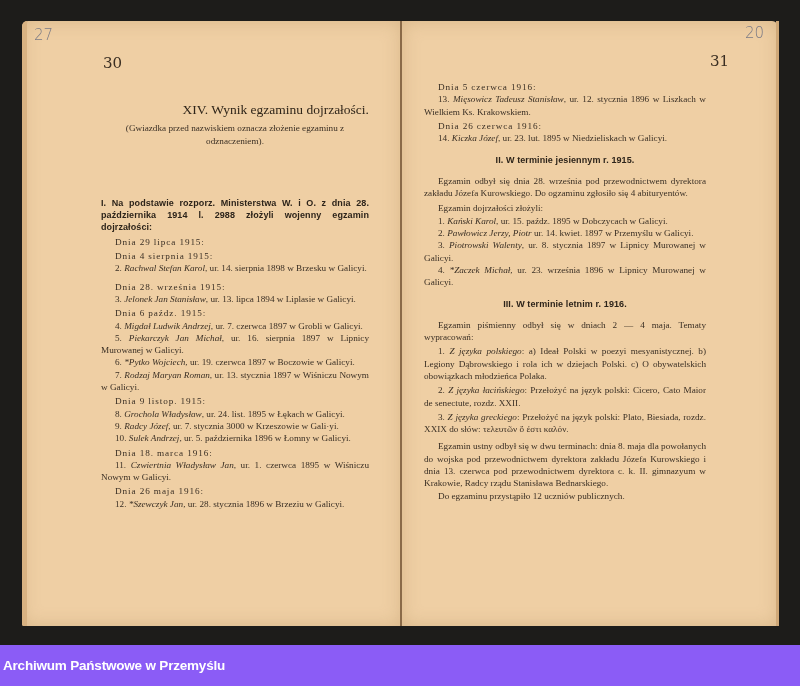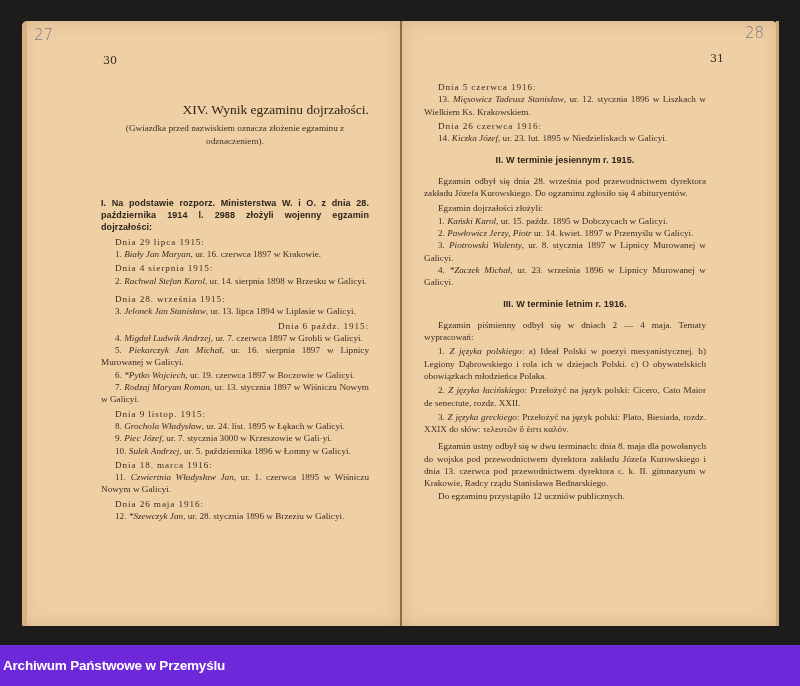--- a/index.html
+++ b/index.html
@@ -30,40 +30,40 @@
   }
   .right-edge {
     position:absolute; left:776px; top:21px; width:3px; height:605px;
     background:#cfa878;
   }
   .handnum {
     position:absolute; font-family:"DejaVu Sans", sans-serif;
     color:#7a7a85; font-size:15px; font-weight:300;
   }
   .pagenum {
-    position:absolute; font-size:11px; color:#3a2e22;
+    position:absolute; font-size:15px; color:#3a2e22;
   }
   .text {
     position:absolute; color:#3a2f24; font-size:9.2px; line-height:12.3px;
     font-family:"Liberation Serif", serif;
   }
   .text p { margin:0; }
   .indent { text-indent:14px; }
   .center { text-align:center; }
   .title { font-size:13.5px; text-align:right; margin-bottom:6px !important; color:#2f2519; }
   .sect {
     font-family:"Liberation Sans", sans-serif; font-weight:bold;
     font-size:9px; color:#2d241a; letter-spacing:0.1px;
   }
   .date { letter-spacing:0.9px; }
   .name { font-style:italic; }
   .justify { text-align:justify; }
   .caption {
     position:absolute; left:0; top:645px; width:800px; height:41px;
-    background:#6d28d9;
+    background:#8b5cf6;
   }
   .caption span {
     position:absolute; left:3px; top:13px; color:#ffffff;
     font-family:"Liberation Sans", sans-serif; font-weight:bold; font-size:13.5px;
     letter-spacing:-0.2px;
   }
   .gap { height:6px; }
 </style>
 </head>
 <body>
@@ -79,42 +79,41 @@
 <div class="handnum" style="left:34px; top:26px;">27</div>
 <div class="pagenum" style="left:103px; top:54px;">30</div>
 
 <div class="text" style="left:101px; top:104px; width:268px;">
   <p class="title">XIV. Wynik egzaminu dojrzałości.</p>
   <p class="center">(Gwiazdka przed nazwiskiem oznacza złożenie egzaminu z odznaczeniem).</p>
   <div class="gap"></div>
   <p class="sect justify" style="text-indent:0; padding-left:0;margin-top:44px;">I. Na podstawie rozporz. Ministerstwa W. i O. z dnia 28. października 1914 l. 2988 złożyli wojenny egzamin dojrzałości:</p>
   <div id="left-entries">
       <p class="indent date" style="margin-top: 2px;">Dnia 29 lipca 1915:</p>
-      <p class="indent justify"><span>1. </span><span class="name">Biały Jan Maryan</span><span>, ur. 16. czerwca 1897 w Krakowie.</span></p>
       <p class="indent date" style="margin-top: 2px;">Dnia 4 sierpnia 1915:</p>
       <p class="indent justify"><span>2. </span><span class="name">Rachwal Stefan Karol</span><span>, ur. 14. sierpnia 1898 w Brzesku w Galicyi.</span></p>
       <p class="indent date" style="margin-top: 6px;">Dnia 28. września 1915:</p>
       <p class="indent justify"><span>3. </span><span class="name">Jelonek Jan Stanisław</span><span>, ur. 13. lipca 1894 w Liplasie w Galicyi.</span></p>
-      <p class="indent date" style="margin-top: 2px; text-align: right;">Dnia 6 paźdz. 1915:</p>
+      <p class="indent date" style="margin-top: 2px;">Dnia 6 paźdz. 1915:</p>
       <p class="indent justify"><span>4. </span><span class="name">Migdał Ludwik Andrzej</span><span>, ur. 7. czerwca 1897 w Grobli w Galicyi.</span></p>
       <p class="indent justify"><span>5. </span><span class="name">Piekarczyk Jan Michał</span><span>, ur. 16. sierpnia 1897 w Lipnicy Murowanej w Galicyi.</span></p>
       <p class="indent justify"><span>6. </span><span class="name">*Pytko Wojciech</span><span>, ur. 19. czerwca 1897 w Boczowie w Galicyi.</span></p>
       <p class="indent justify"><span>7. </span><span class="name">Rodzaj Maryan Roman</span><span>, ur. 13. stycznia 1897 w Wiśniczu Nowym w Galicyi.</span></p>
       <p class="indent date" style="margin-top: 2px;">Dnia 9 listop. 1915:</p>
       <p class="indent justify"><span>8. </span><span class="name">Grochola Władysław</span><span>, ur. 24. list. 1895 w Łękach w Galicyi.</span></p>
-      <p class="indent justify"><span>9. </span><span class="name">Piec Józef</span><span>, ur. 7. stycznia 3000 w Krzeszowie w Gali·yi.</span></p>
+      <p class="indent justify"><span>9. </span><span class="name">Radcy Józef</span><span>, ur. 7. stycznia 3000 w Krzeszowie w Gali·yi.</span></p>
       <p class="indent justify"><span>10. </span><span class="name">Sulek Andrzej</span><span>, ur. 5. października 1896 w Łomny w Galicyi.</span></p>
       <p class="indent date" style="margin-top: 2px;">Dnia 18. marca 1916:</p>
       <p class="indent justify"><span>11. </span><span class="name">Czwiertnia Władysław Jan</span><span>, ur. 1. czerwca 1895 w Wiśniczu Nowym w Galicyi.</span></p>
       <p class="indent date" style="margin-top: 2px;">Dnia 26 maja 1916:</p>
       <p class="indent justify"><span>12. </span><span class="name">*Szewczyk Jan</span><span>, ur. 28. stycznia 1896 w Brzeziu w Galicyi.</span></p>
     </div>
 </div>
 
-<div class="handnum" style="left:745px; top:24px;">28</div>
+<div class="handnum" style="left:745px; top:24px;">20</div>
 <div class="pagenum" style="left:710px; top:52px;">31</div>
 
 <div class="text" style="left:424px; top:79px; width:282px;">
   <div id="right-entries">
       <p class="indent date" style="margin-top: 2px;">Dnia 5 czerwca 1916:</p>
       <p class="indent justify"><span>13. </span><span class="name">Mięsowicz Tadeusz Stanisław</span><span>, ur. 12. stycznia 1896 w Liszkach w Wielkiem Ks. Krakowskiem.</span></p>
       <p class="indent date" style="margin-top: 2px;">Dnia 26 czerwca 1916:</p>
       <p class="indent justify"><span>14. </span><span class="name">Kiczka Józef</span><span>, ur. 23. lut. 1895 w Niedzieliskach w Galicyi.</span></p>
     </div>
   <div class="gap" style="height:10px;"></div>

